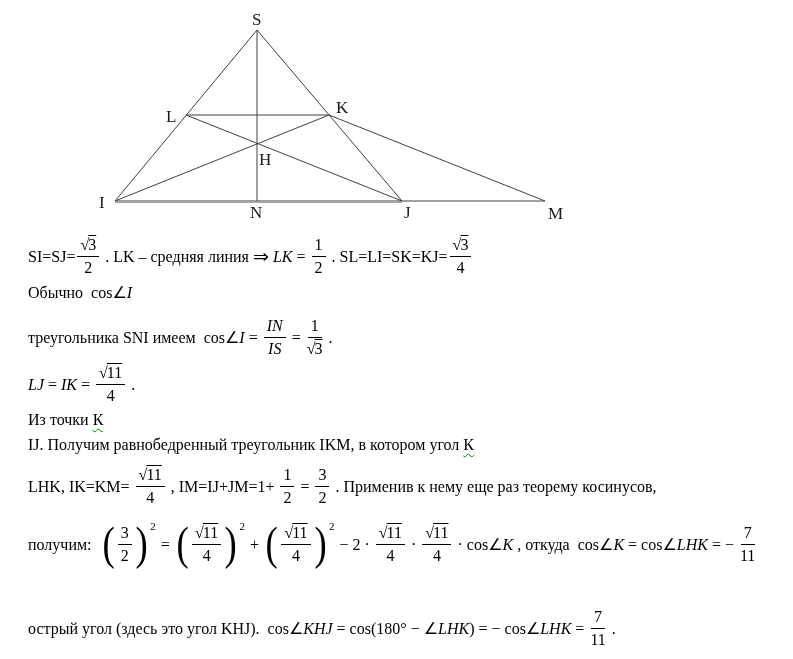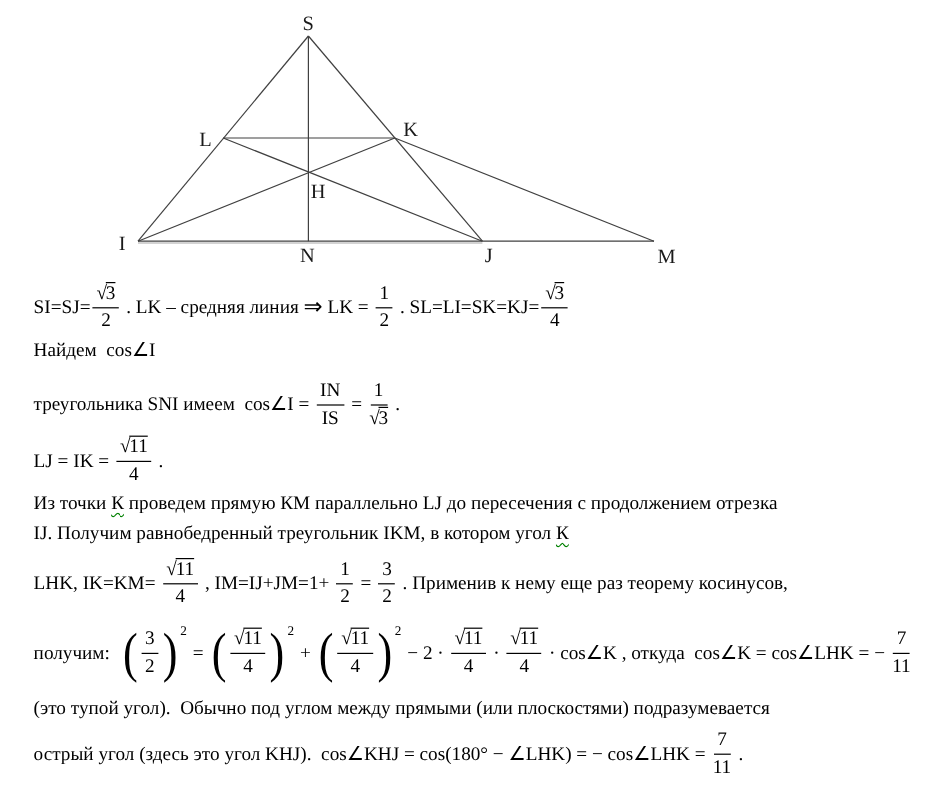--- a/index.html
+++ b/index.html
@@ -13,21 +13,21 @@
     overflow:hidden;
   }
   .diagram{position:absolute;top:0;left:0;}
   .diagram text{font-family:"Liberation Serif", serif;font-size:17px;fill:#1a1a1a;}
   .line{
     position:absolute;left:28px;
     display:flex;align-items:center;
     white-space:pre;line-height:19px;
   }
   .tx,.it,.wavy,.ar{white-space:pre;}
-  .it{}
+  .it{font-style:italic;}
   .ar{font-size:19px;line-height:19px;}
   .wavy{
     text-decoration-line:underline;
     text-decoration-style:wavy;
     text-decoration-color:#008000;
     text-decoration-thickness:1px;
     text-underline-offset:3px;
   }
   .frac{
     display:inline-flex;flex-direction:column;align-items:center;
@@ -64,23 +64,22 @@
       <text x="166" y="122">L</text>
       <text x="336" y="113">K</text>
       <text x="259" y="165">H</text>
       <text x="250" y="218">N</text>
       <text x="404" y="218">J</text>
       <text x="548" y="219">M</text>
     </g>
   </svg>
 
   <div class="line" style="top:231px;height:50px"><span class="tx">SI=SJ=</span><span class="frac"><span class="num"><span class="sqrt">√</span><span class="rad">3</span></span><span class="den"><span>2</span></span></span><span class="tx"> . LK – средняя линия </span><span class="ar">⇒</span><span class="tx"> </span><span class="it">LK</span><span class="tx"> = </span><span class="frac"><span class="num"><span>1</span></span><span class="den"><span>2</span></span></span><span class="tx"> . SL=LI=SK=KJ=</span><span class="frac"><span class="num"><span class="sqrt">√</span><span class="rad">3</span></span><span class="den"><span>4</span></span></span></div>
-  <div class="line" style="top:283px"><span class="tx">Найдем  cos∠</span><span class="it">I</span></div>
+  <div class="line" style="top:283px"><span class="tx">Обычно  cos∠</span><span class="it">I</span></div>
   <div class="line" style="top:311px;height:52px"><span class="tx">треугольника SNI имеем  cos∠</span><span class="it">I</span><span class="tx"> = </span><span class="frac"><span class="num"><span class="it">IN</span></span><span class="den"><span class="it">IS</span></span></span><span class="tx"> = </span><span class="frac"><span class="num"><span>1</span></span><span class="den"><span class="sqrt">√</span><span class="rad">3</span></span></span><span class="tx"> .</span></div>
   <div class="line" style="top:361px;height:46px"><span class="it">LJ</span><span class="tx"> = </span><span class="it">IK</span><span class="tx"> = </span><span class="frac"><span class="num"><span class="sqrt">√</span><span class="rad">11</span></span><span class="den"><span>4</span></span></span><span class="tx"> .</span></div>
-  <div class="line" style="top:410px"><span class="tx">Из точки </span><span class="wavy">К</span><span class="tx"> проведем прямую КМ параллельно LJ до пересечения с продолжением отрезка</span></div>
+  <div class="line" style="top:410px"><span class="tx">Из точки </span><span class="wavy">К</span></div>
   <div class="line" style="top:435px"><span class="tx">IJ. Получим равнобедренный треугольник IKM, в котором угол </span><span class="wavy">К</span></div>
   <div class="line" style="top:462px;height:48px"><span class="tx">LHK, IK=KM= </span><span class="frac"><span class="num"><span class="sqrt">√</span><span class="rad">11</span></span><span class="den"><span>4</span></span></span><span class="tx"> , IM=IJ+JM=1+ </span><span class="frac"><span class="num"><span>1</span></span><span class="den"><span>2</span></span></span><span class="tx"> = </span><span class="frac"><span class="num"><span>3</span></span><span class="den"><span>2</span></span></span><span class="tx"> . Применив к нему еще раз теорему косинусов,</span></div>
   <div class="line" style="top:511px;height:66px"><span class="tx">получим:  </span><span class="pfrac"><span class="bp">(</span><span class="frac"><span class="num"><span>3</span></span><span class="den"><span>2</span></span></span><span class="bp">)</span><span class="psup">2</span></span><span class="tx"> = </span><span class="pfrac"><span class="bp">(</span><span class="frac"><span class="num"><span class="sqrt">√</span><span class="rad">11</span></span><span class="den"><span>4</span></span></span><span class="bp">)</span><span class="psup">2</span></span><span class="tx"> + </span><span class="pfrac"><span class="bp">(</span><span class="frac"><span class="num"><span class="sqrt">√</span><span class="rad">11</span></span><span class="den"><span>4</span></span></span><span class="bp">)</span><span class="psup">2</span></span><span class="tx"> − 2 · </span><span class="frac"><span class="num"><span class="sqrt">√</span><span class="rad">11</span></span><span class="den"><span>4</span></span></span><span class="tx"> · </span><span class="frac"><span class="num"><span class="sqrt">√</span><span class="rad">11</span></span><span class="den"><span>4</span></span></span><span class="tx"> · cos∠</span><span class="it">K</span><span class="tx"> , откуда  cos∠</span><span class="it">K</span><span class="tx"> = cos∠</span><span class="it">LHK</span><span class="tx"> = − </span><span class="frac"><span class="num"><span>7</span></span><span class="den"><span>11</span></span></span></div>
-  <div class="line" style="top:581px"><span class="tx">(это тупой угол).  Обычно под углом между прямыми (или плоскостями) подразумевается</span></div>
   <div class="line" style="top:602px;height:52px"><span class="tx">острый угол (здесь это угол KHJ).  cos∠</span><span class="it">KHJ</span><span class="tx"> = cos(180° − ∠</span><span class="it">LHK</span><span class="tx">) = − cos∠</span><span class="it">LHK</span><span class="tx"> = </span><span class="frac"><span class="num"><span>7</span></span><span class="den"><span>11</span></span></span><span class="tx"> .</span></div>
 
 </div>
 
 </body></html>

